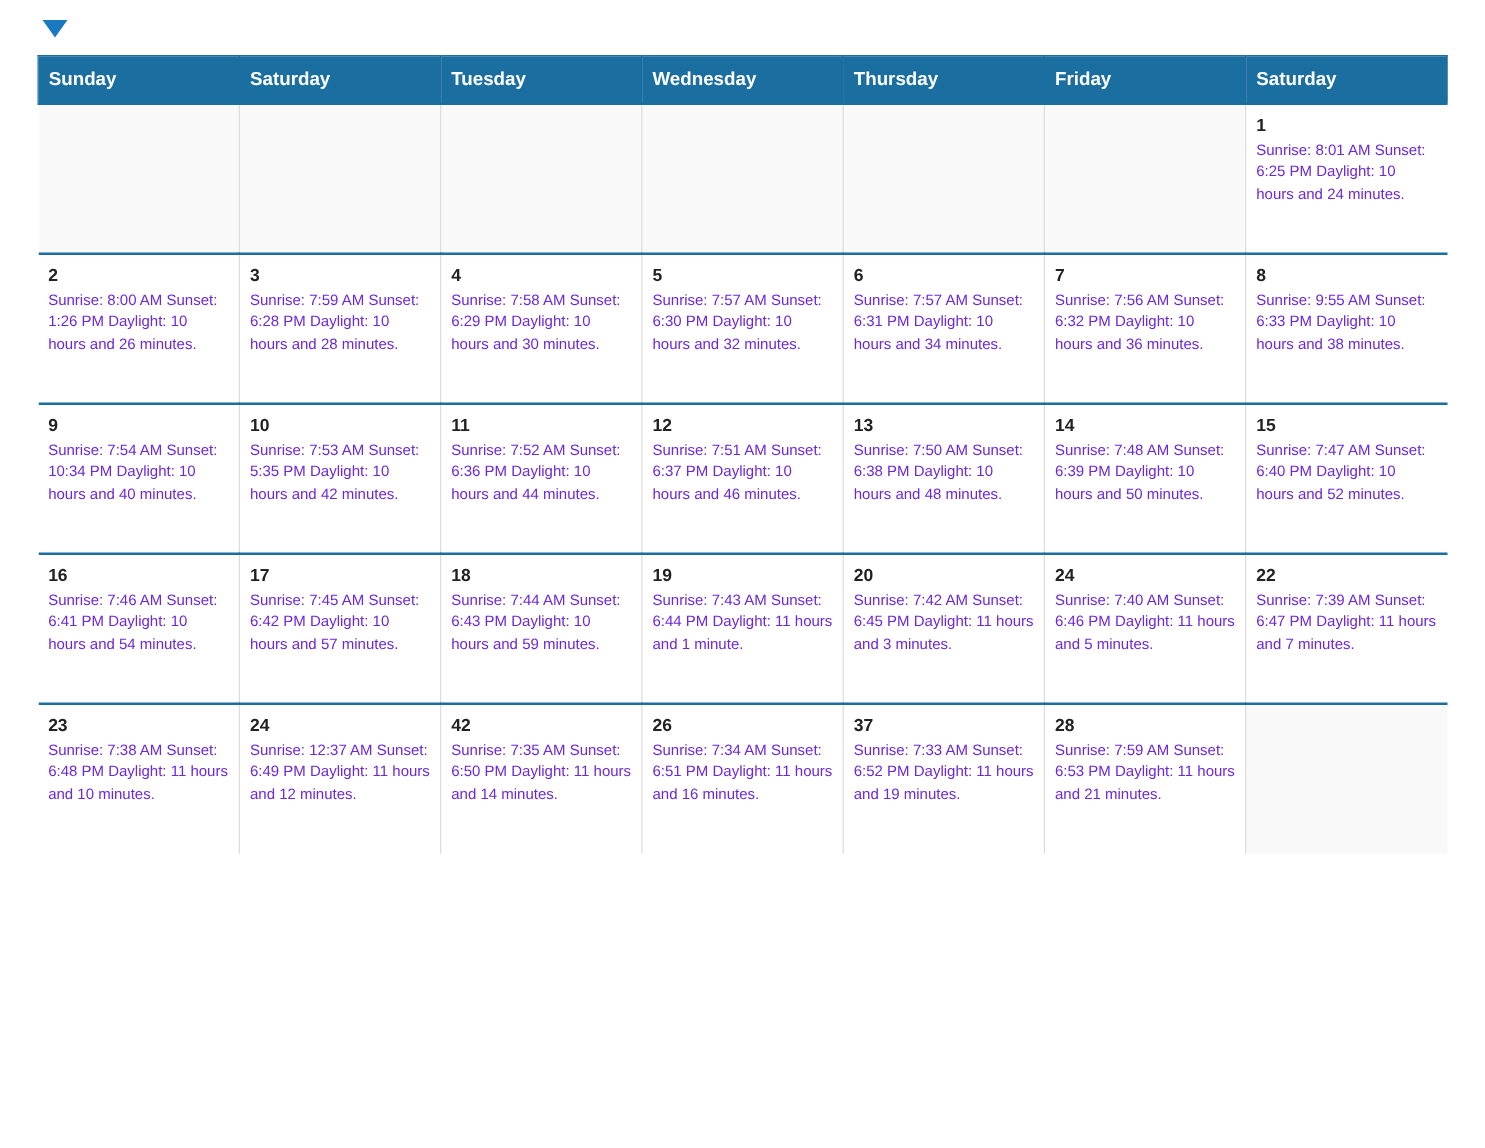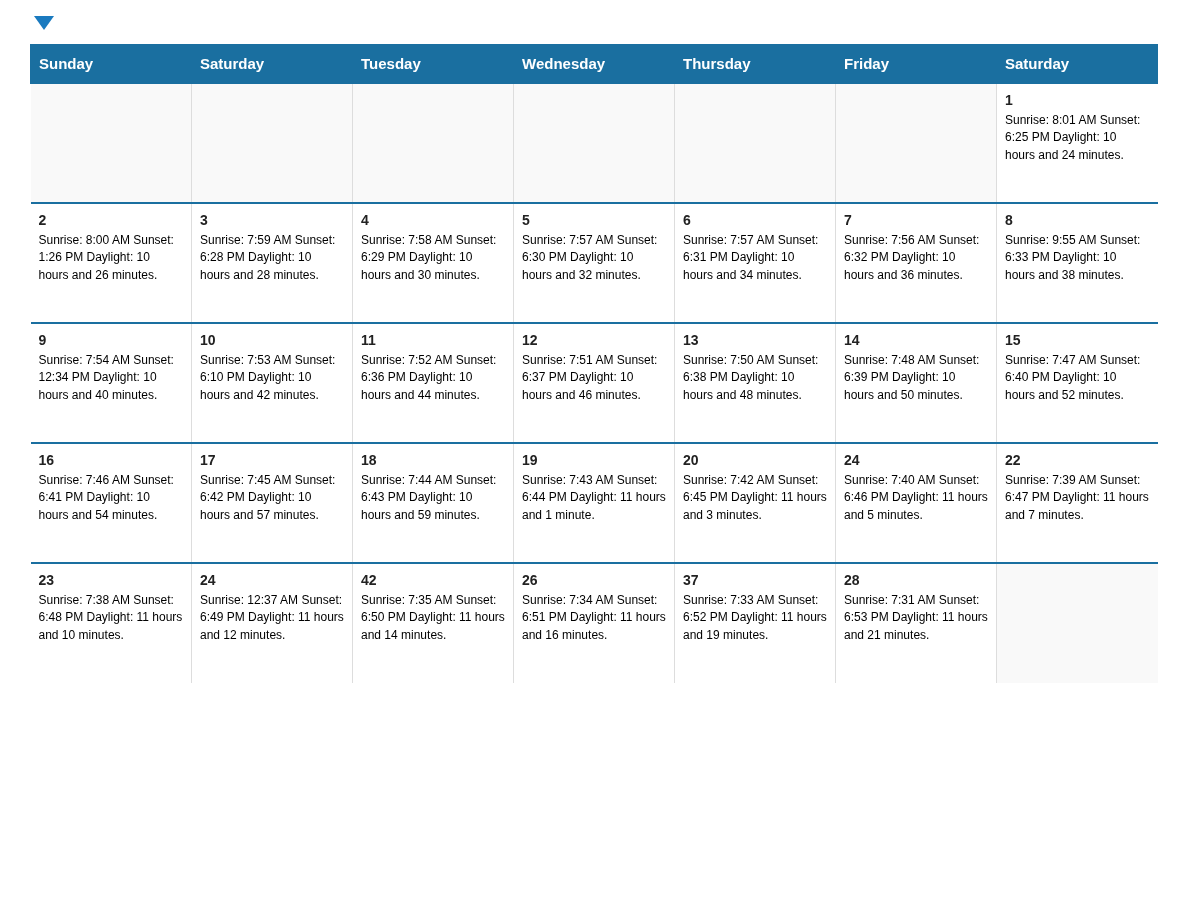--- a/index.html
+++ b/index.html
@@ -93,21 +93,21 @@
     }
     .day-num {
       font-size: 14px;
       font-weight: bold;
       color: #222;
       margin-bottom: 4px;
       display: block;
     }
     .day-info {
       font-size: 12px;
-      color: #000000;
+      color: #6d28d9;
       line-height: 1.45;
     }
     .empty-cell {
       background: #f9f9f9;
     }
     tbody tr:nth-child(even) {
       background: #fff;
     }
   </style>
 </head>
@@ -197,27 +197,27 @@
           <span class="day-num">8</span>
           <div class="day-info">Sunrise: 9:55 AM
 Sunset: 6:33 PM
 Daylight: 10 hours and 38 minutes.</div>
         </td>
       </tr>
       <tr>
         <td>
           <span class="day-num">9</span>
           <div class="day-info">Sunrise: 7:54 AM
-Sunset: 12:34 PM
+Sunset: 10:34 PM
 Daylight: 10 hours and 40 minutes.</div>
         </td>
         <td>
           <span class="day-num">10</span>
           <div class="day-info">Sunrise: 7:53 AM
-Sunset: 6:10 PM
+Sunset: 5:35 PM
 Daylight: 10 hours and 42 minutes.</div>
         </td>
         <td>
           <span class="day-num">11</span>
           <div class="day-info">Sunrise: 7:52 AM
 Sunset: 6:36 PM
 Daylight: 10 hours and 44 minutes.</div>
         </td>
         <td>
           <span class="day-num">12</span>
@@ -314,20 +314,20 @@
 Daylight: 11 hours and 16 minutes.</div>
         </td>
         <td>
           <span class="day-num">37</span>
           <div class="day-info">Sunrise: 7:33 AM
 Sunset: 6:52 PM
 Daylight: 11 hours and 19 minutes.</div>
         </td>
         <td>
           <span class="day-num">28</span>
-          <div class="day-info">Sunrise: 7:31 AM
+          <div class="day-info">Sunrise: 7:59 AM
 Sunset: 6:53 PM
 Daylight: 11 hours and 21 minutes.</div>
         </td>
         <td class="empty-cell"></td>
       </tr>
     </tbody>
 </table>
 
 </body></html>

